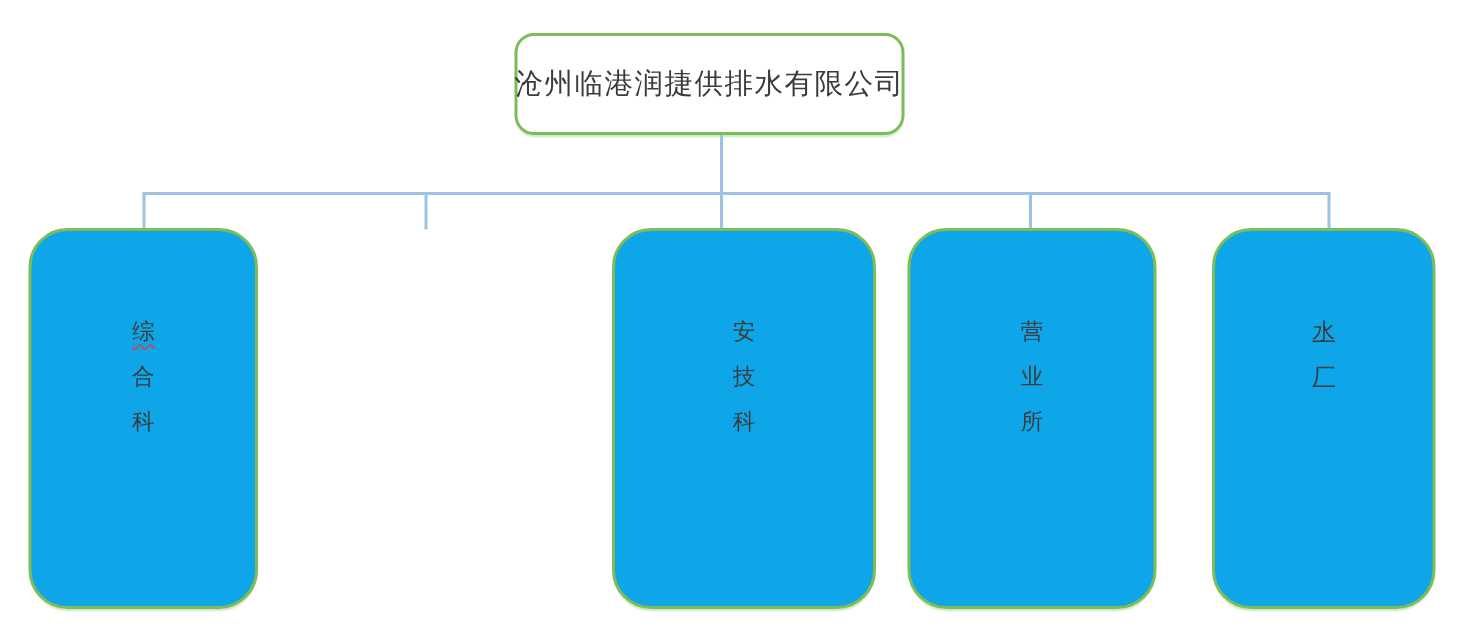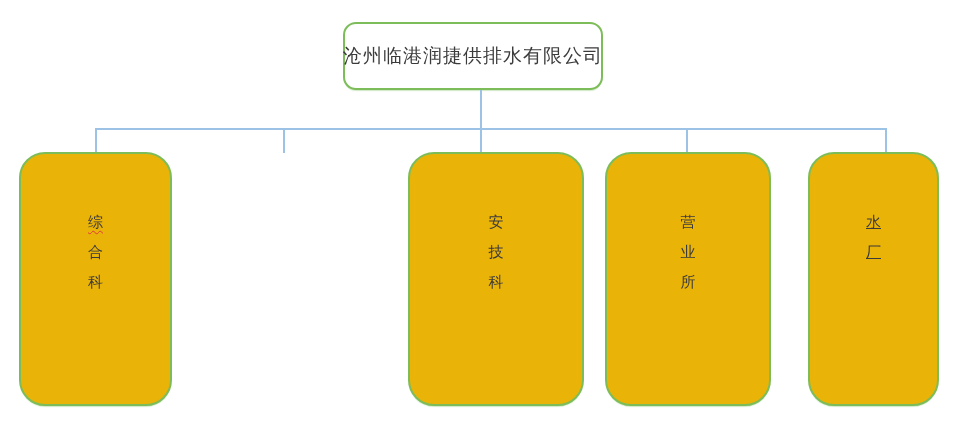--- a/index.html
+++ b/index.html
@@ -54,28 +54,28 @@
   .drop-3{ left:480px; }
   .drop-4{ left:686px; }
   .drop-5{ left:885px; }
   
   .dept-box{
     position:absolute;
     top:152px;
     height:254px;
     border:2px solid var(--green);
     border-radius:26px;
-    background:#eab308;
+    background:#0ea5e9;
     box-shadow:0 2px 1px -1px rgba(124,189,89,.35);
   }
   .dept-1{ left:19px;  width:153px; }
   .dept-2{ left:207px; width:152px; }
   .dept-3{ left:408px; width:176px; }
   .dept-4{ left:605px; width:166px; }
-  .dept-5{ left:808px; width:131px;text-decoration:underline; }
+  .dept-5{ left:808px; width:149px;text-decoration:underline; }
   .v-label{
     margin:53px auto 0;
     width:1.15em;
     font-size:15px;
     line-height:30px;
     text-align:center;
     color:var(--text);
     word-break:break-all;
   }
   .v-label .ch{ display:inline; }

